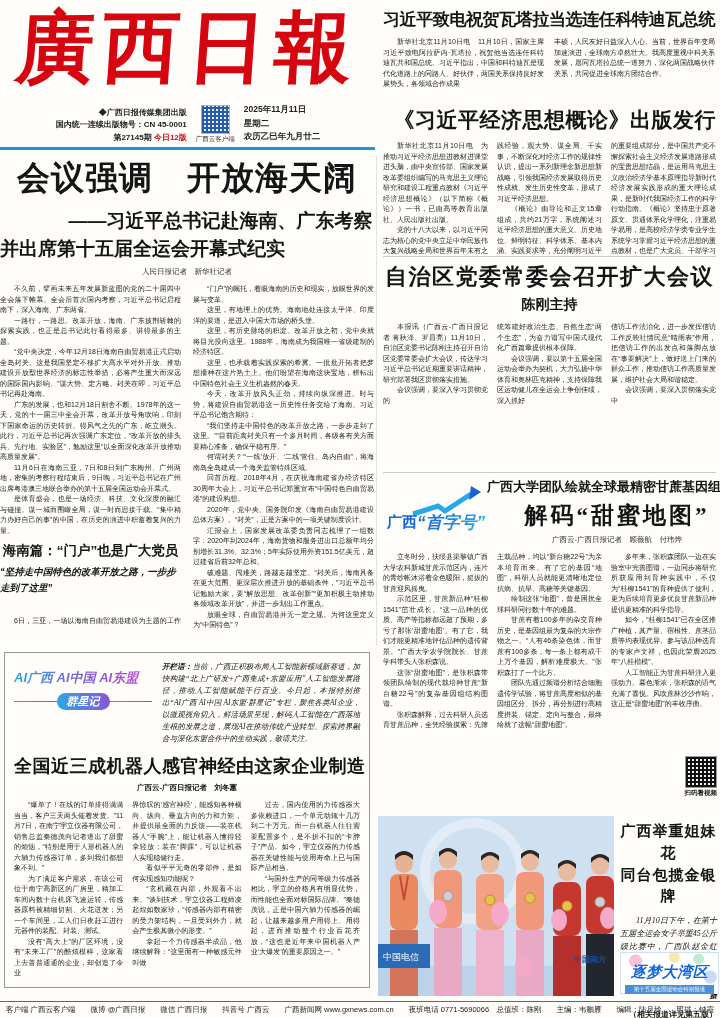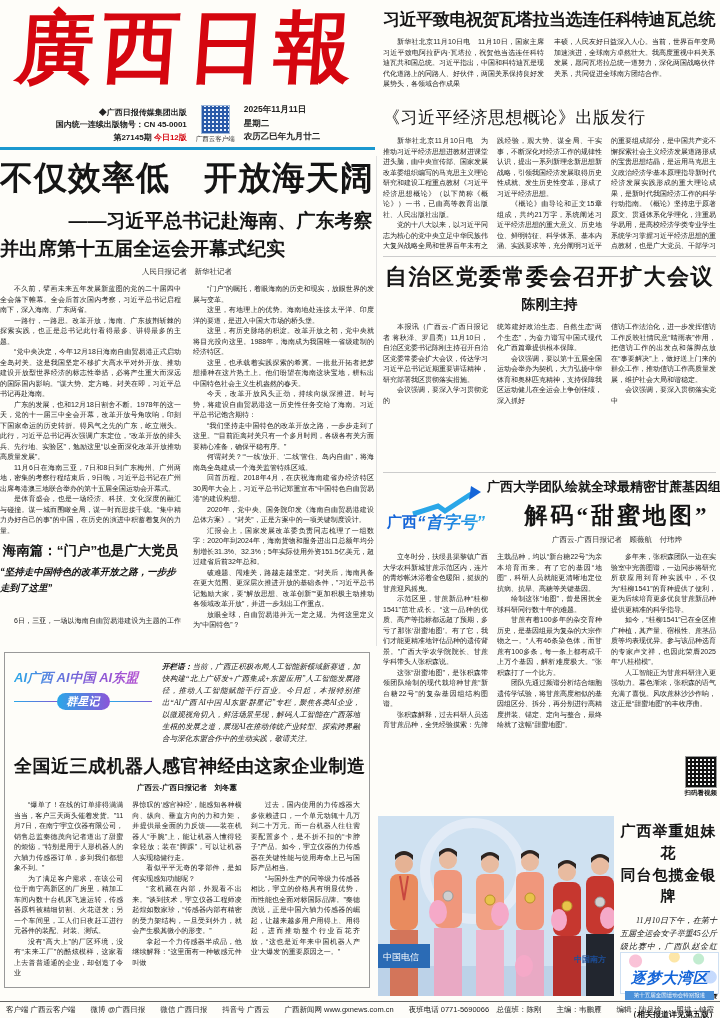--- a/index.html
+++ b/index.html
@@ -22,21 +22,21 @@
   .rule-cyan{position:absolute;left:0;top:147px;width:375px;height:2.5px;background:#1b98cf;}
   
   .cols{display:flex;overflow:hidden;}
   .col{overflow:hidden;}
   p.bd{font-size:7px;line-height:1.5;text-align:justify;margin:0;text-indent:2em;color:#222;}
   
   .hdr-right{position:absolute;left:383px;top:8px;width:333px;}
   .tr-head1{font-size:17px;font-weight:bold;white-space:nowrap;letter-spacing:-0.4px;}
   .tr-body1{height:60px;gap:10px;margin-top:6px;}
   .tr-body1 .col{width:161px;}
-  .tr-head2{font-size:17px;font-weight:normal;white-space:nowrap;letter-spacing:0.5px;margin-top:9px;text-align:left;}
+  .tr-head2{font-size:21px;font-weight:bold;white-space:nowrap;letter-spacing:0.5px;margin-top:9px;text-align:right;}
   .tr-body2{height:116px;gap:9px;margin-top:7px;}
   .tr-body2 .col{width:105px;}
   
   .main-art{position:absolute;left:0;top:156px;width:374px;}
   .main-h1{font-size:33px;font-weight:bold;letter-spacing:1px;text-align:center;white-space:nowrap;}
   .main-sub{font-size:19px;font-weight:bold;line-height:1.45;margin-top:6px;text-indent:3.6em;}
   .main-byline{font-size:7.5px;text-align:center;margin-top:5px;color:#333;}
   .main-body{margin-top:7px;height:344px;gap:12px;}
   .main-body .col{width:181px;}
   .sec-title{font-size:13.5px;font-weight:bold;text-align:center;margin:6px 0 4px;}
@@ -72,21 +72,21 @@
   .qr2-label{font-size:6.5px;font-weight:bold;}
   .cap-h{font-size:15px;font-weight:bold;text-align:center;line-height:1.45;margin-top:22px;letter-spacing:1px;}
   .cap-body{font-family:"Liberation Serif",serif;font-style:italic;font-size:8px;line-height:1.6;text-align:justify;margin-top:8px;text-indent:2em;}
   .cap-byline{font-family:"Liberation Serif",serif;font-style:italic;font-size:7.5px;font-weight:bold;text-align:right;margin-top:2px;}
   .cap-note{font-size:8px;font-weight:bold;text-align:right;margin-top:8px;}
   .banner{position:absolute;left:620px;top:952px;width:97px;height:40px;border:1px solid #cfe0f2;
           background:radial-gradient(circle at 15% 20%,rgba(240,80,140,.35) 0 6px,transparent 7px),
                      radial-gradient(circle at 80% 15%,rgba(80,200,120,.35) 0 5px,transparent 6px),
                      radial-gradient(circle at 55% 10%,rgba(250,200,60,.45) 0 5px,transparent 6px),
                      radial-gradient(circle at 92% 60%,rgba(90,150,250,.35) 0 6px,transparent 7px),#fff;}
-  .banner .b1{font-size:15px;font-weight:bold;font-style:italic;color:#1565d8;text-align:center;margin-top:16px;white-space:nowrap;letter-spacing:0.5px;}
+  .banner .b1{font-size:15px;font-weight:bold;font-style:italic;color:#1565d8;text-align:center;margin-top:10px;white-space:nowrap;letter-spacing:0.5px;}
   .banner .b2{font-size:5.5px;color:#fff;background:#4a90d9;text-align:center;margin:3px 4px 0;padding:1px 0;white-space:nowrap;}
   
   .robot{position:absolute;left:4px;top:652px;width:366px;height:336px;border:1px solid #999;
          box-sizing:border-box;padding:8px 9px;}
   .robot-top{display:flex;gap:10px;}
   .ai-logo{width:138px;flex:0 0 auto;padding-top:8px;}
   .ai-l1{font-size:13px;font-weight:bold;font-style:italic;white-space:nowrap;
          background:linear-gradient(90deg,#2aa7e8,#7b5bd6,#c04fd0);-webkit-background-clip:text;background-clip:text;color:transparent;}
   .ai-l2{display:flex;align-items:center;margin-top:6px;}
   .ai-line{flex:1;height:1px;background:linear-gradient(90deg,#2aa7e8,#7b5bd6);}
@@ -154,21 +154,21 @@
         <p class="bd" style="text-indent:0">践经验，观大势、谋全局、干实事，不断深化对经济工作的规律性认识，提出一系列新理念新思想新战略，引领我国经济发展取得历史性成就、发生历史性变革，形成了习近平经济思想。</p>
         <p class="bd">《概论》由导论和正文15章组成，共约21万字，系统阐述习近平经济思想的重大意义、历史地位、鲜明特征、科学体系、基本内涵、实践要求等，充分阐明习近平经济思想是习近平新时代中国特色社会主义思想</p>
       </div>
       <div class="col">
         <p class="bd" style="text-indent:0">的重要组成部分，是中国共产党不懈探索社会主义经济发展道路形成的宝贵思想结晶，是运用马克思主义政治经济学基本原理指导新时代经济发展实践形成的重大理论成果，是新时代我国经济工作的科学行动指南。《概论》坚持忠于原著原文、贯通体系化学理化，注重易学易用，是高校经济学类专业学生系统学习掌握习近平经济思想的重点教材，也是广大党员、干部学习领会习近平经济思想的重要读物。</p>
       </div>
     </div>
   </div>
 
   <div class="main-art">
-    <div class="main-h1">不仅效率低　开放海天阔</div>
+    <div class="main-h1">会议强调　开放海天阔</div>
     <div class="main-sub">——习近平总书记赴海南、广东考察并出席第十五届全运会开幕式纪实</div>
     <div class="main-byline">人民日报记者　新华社记者</div>
     <div class="cols main-body">
       <div class="col">
         <p class="bd">不久前，擘画未来五年发展新蓝图的党的二十届四中全会落下帷幕。全会后首次国内考察，习近平总书记启程南下，深入海南、广东两省。</p>
         <p class="bd">一路行，一路思。改革开放，海南、广东披荆斩棘的探索实践，也正是总书记此行看得最多、讲得最多的主题。</p>
         <p class="bd">“党中央决定，今年12月18日海南自由贸易港正式启动全岛封关。这是我国坚定不移扩大高水平对外开放、推动建设开放型世界经济的标志性举措，必将产生重大而深远的国际国内影响。”谋大势、定方略。封关在即，习近平总书记再赴海南。</p>
         <p class="bd">广东的发展，也和12月18日割舍不断。1978年的这一天，党的十一届三中全会开幕，改革开放号角吹响，印刻下国家命运的历史转折。得风气之先的广东，屹立潮头。此行，习近平总书记再次强调广东定位，“改革开放的排头兵、先行地、实验区”，勉励这里“以全面深化改革开放推动高质量发展”。</p>
         <p class="bd">11月6日在海南三亚，7日和8日到广东梅州、广州两地，密集的考察行程结束后，9日晚，习近平总书记在广州出席粤港澳三地联合举办的第十五届全国运动会开幕式。</p>
         <p class="bd">是体育盛会，也是一场经济、科技、文化深度的融汇与碰撞。谋一城而围瞰全局，谋一时而思接千载。“集中精力办好自己的事”的中国，在历史的演进中积蓄着复兴的力量。</p>

